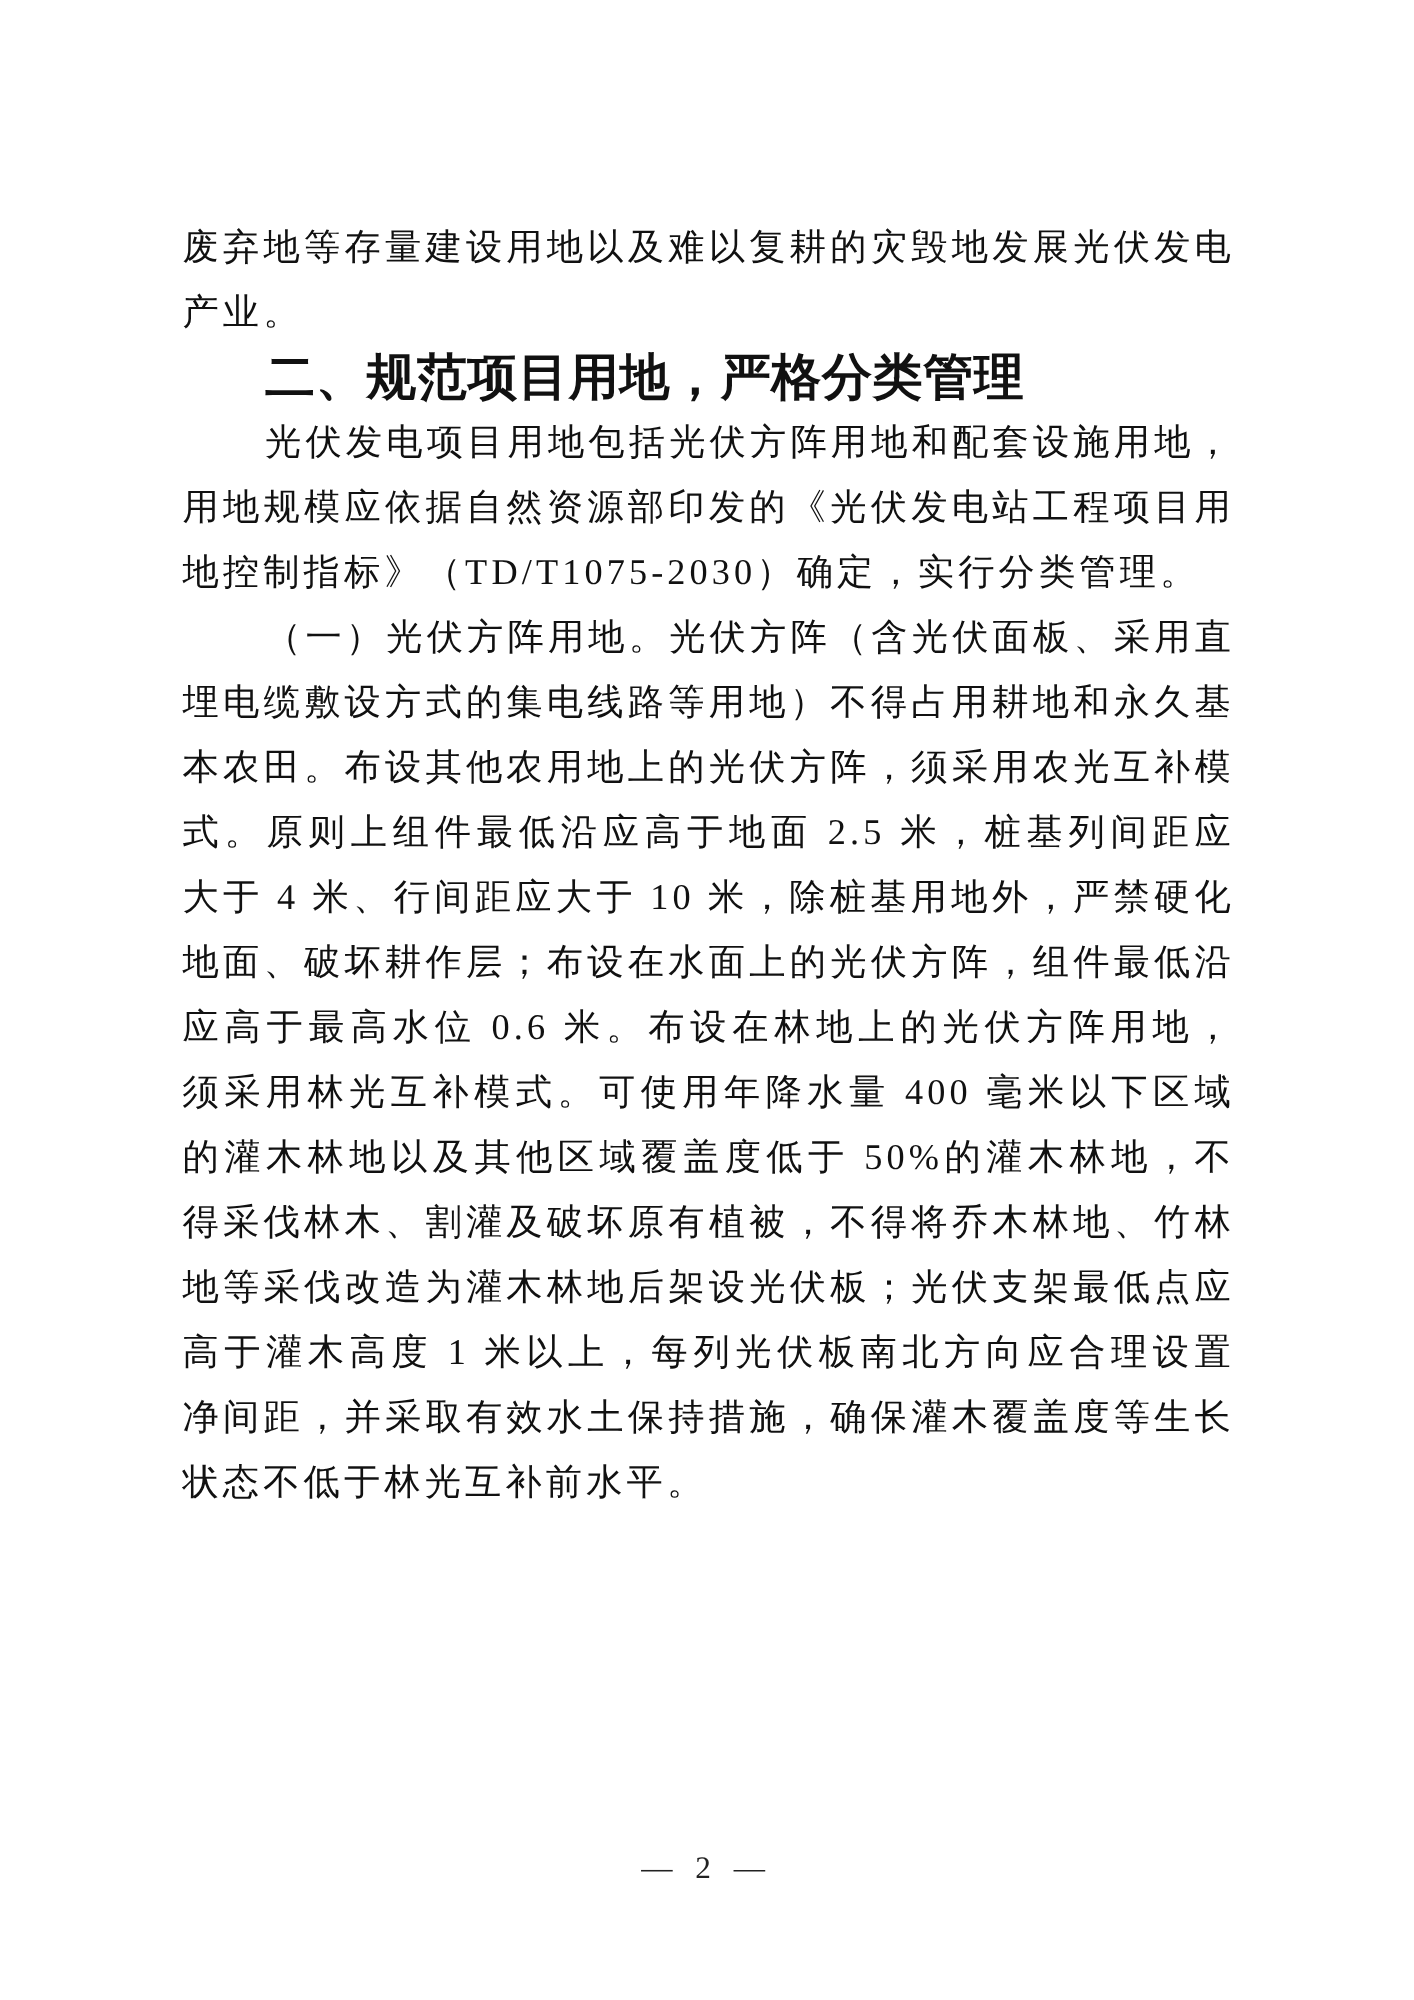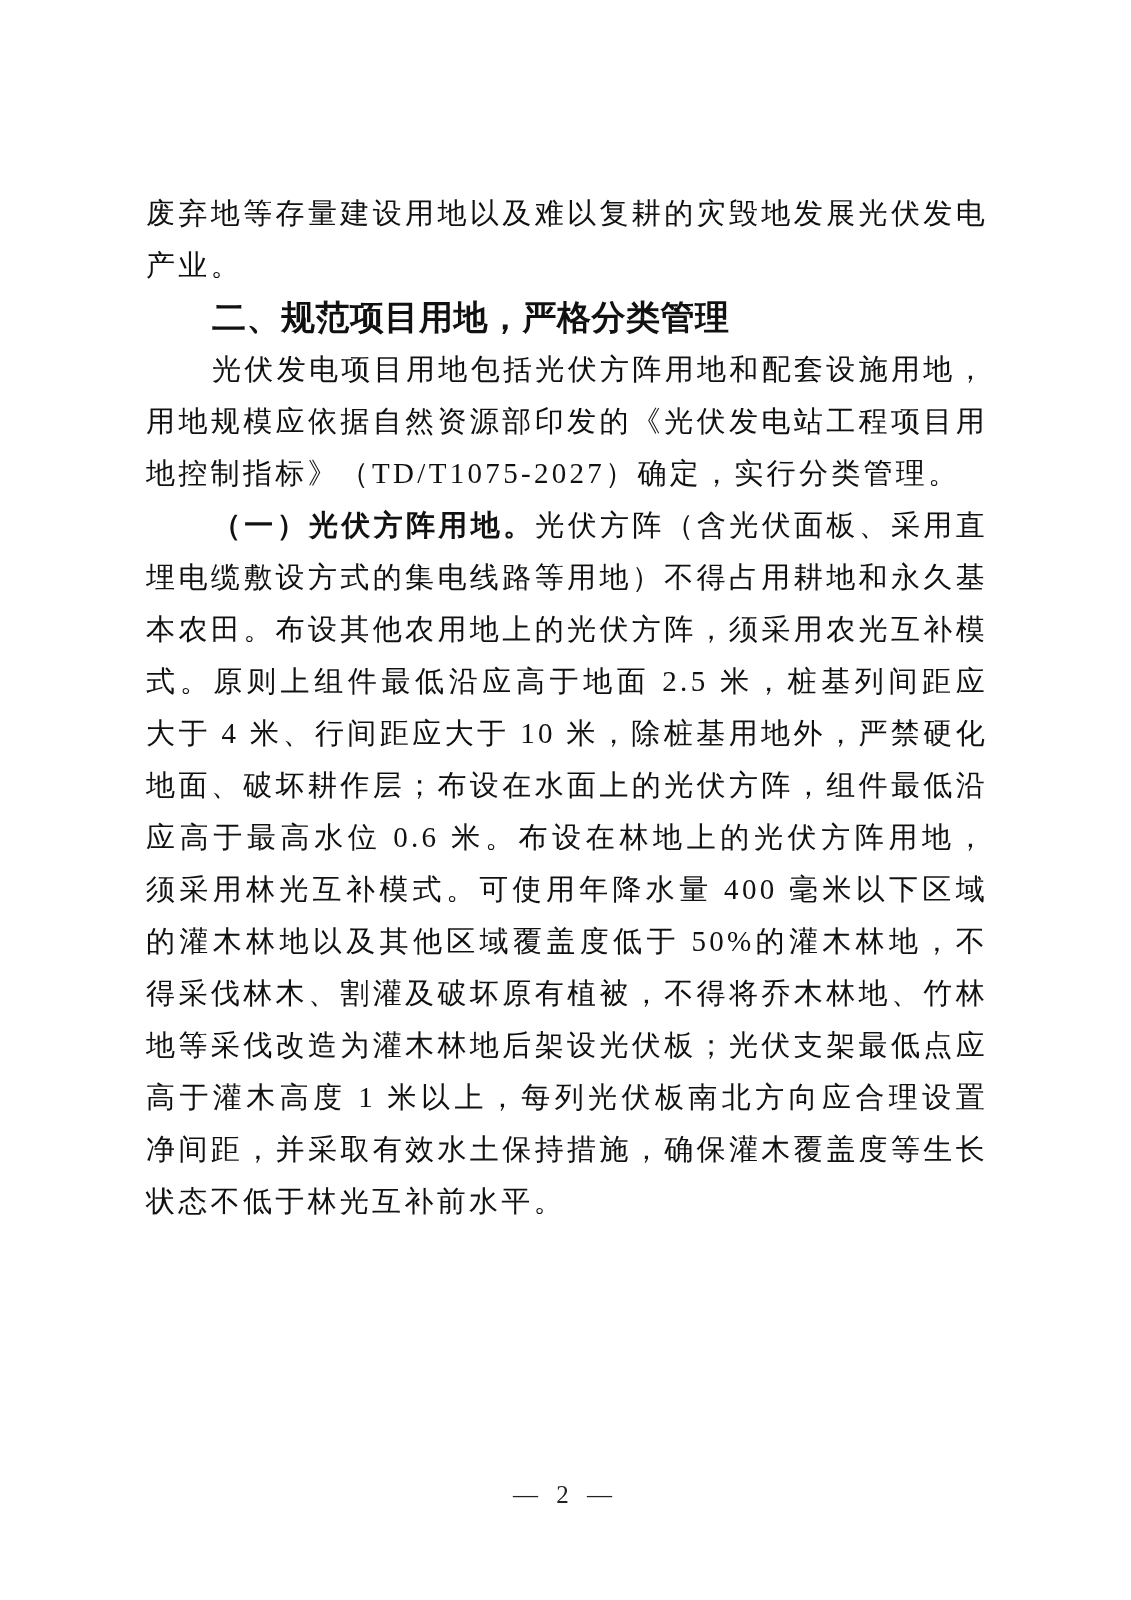--- a/index.html
+++ b/index.html
@@ -12,46 +12,46 @@
     width: 1131px;
     height: 1600px;
     background: #ffffff;
     margin: 0 auto;
     overflow: hidden;
     color: #111111;
   }
   .content {
     position: absolute;
     left: 146px;
-    top: 187px;
+    top: 172px;
     width: 842px;
     font-family: "Liberation Serif", serif;
     font-size: 29px;
     line-height: 52px;
     letter-spacing: 3.3px;
     text-align: justify;
   }
   .para {
     margin: 0;
     padding: 0;
     text-indent: 66px;
   }
   .para.no-indent {
     text-indent: 0;
   }
   .para .lead {
-    font-weight: 700;
+    font-weight: 400;
   }
   .heading {
     margin: 0;
     padding: 0;
     text-indent: 66px;
     font-family: "Liberation Sans", sans-serif;
     font-weight: 700;
-    font-size: 34px;
+    font-size: 40px;
     line-height: 52px;
     letter-spacing: 0.5px;
     text-align: left;
   }
   .footer {
     position: absolute;
     left: 0;
     top: 1480px;
     width: 100%;
     text-align: center;
@@ -65,21 +65,21 @@
 </head>
 <body>
 
 <div class="page">
   <main class="content">
 
     <p class="para no-indent">废弃地等存量建设用地以及难以复耕的灾毁地发展光伏发电产业。</p>
 
     <h2 class="heading">二、规范项目用地，严格分类管理</h2>
 
-    <p class="para">光伏发电项目用地包括光伏方阵用地和配套设施用地，用地规模应依据自然资源部印发的《光伏发电站工程项目用地控制指标》（TD/T1075-2027）确定，实行分类管理。</p>
+    <p class="para">光伏发电项目用地包括光伏方阵用地和配套设施用地，用地规模应依据自然资源部印发的《光伏发电站工程项目用地控制指标》（TD/T1075-2030）确定，实行分类管理。</p>
 
     <p class="para"><span class="lead">（一）光伏方阵用地。</span><span>光伏方阵（含光伏面板、采用直埋电缆敷设方式的集电线路等用地）不得占用耕地和永久基本农田。布设其他农用地上的光伏方阵，须采用农光互补模式。原则上组件最低沿应高于地面 2.5 米，桩基列间距应大于 4 米、行间距应大于 10 米，除桩基用地外，严禁硬化地面、破坏耕作层；布设在水面上的光伏方阵，组件最低沿应高于最高水位 0.6 米。布设在林地上的光伏方阵用地，须采用林光互补模式。可使用年降水量 400 毫米以下区域的灌木林地以及其他区域覆盖度低于 50%的灌木林地，不得采伐林木、割灌及破坏原有植被，不得将乔木林地、竹林地等采伐改造为灌木林地后架设光伏板；光伏支架最低点应高于灌木高度 1 米以上，每列光伏板南北方向应合理设置净间距，并采取有效水土保持措施，确保灌木覆盖度等生长状态不低于林光互补前水平。</span></p>
 
 
   </main>
 
   <footer class="footer">
     <span>— 2 —</span>
   </footer>
 </div>

